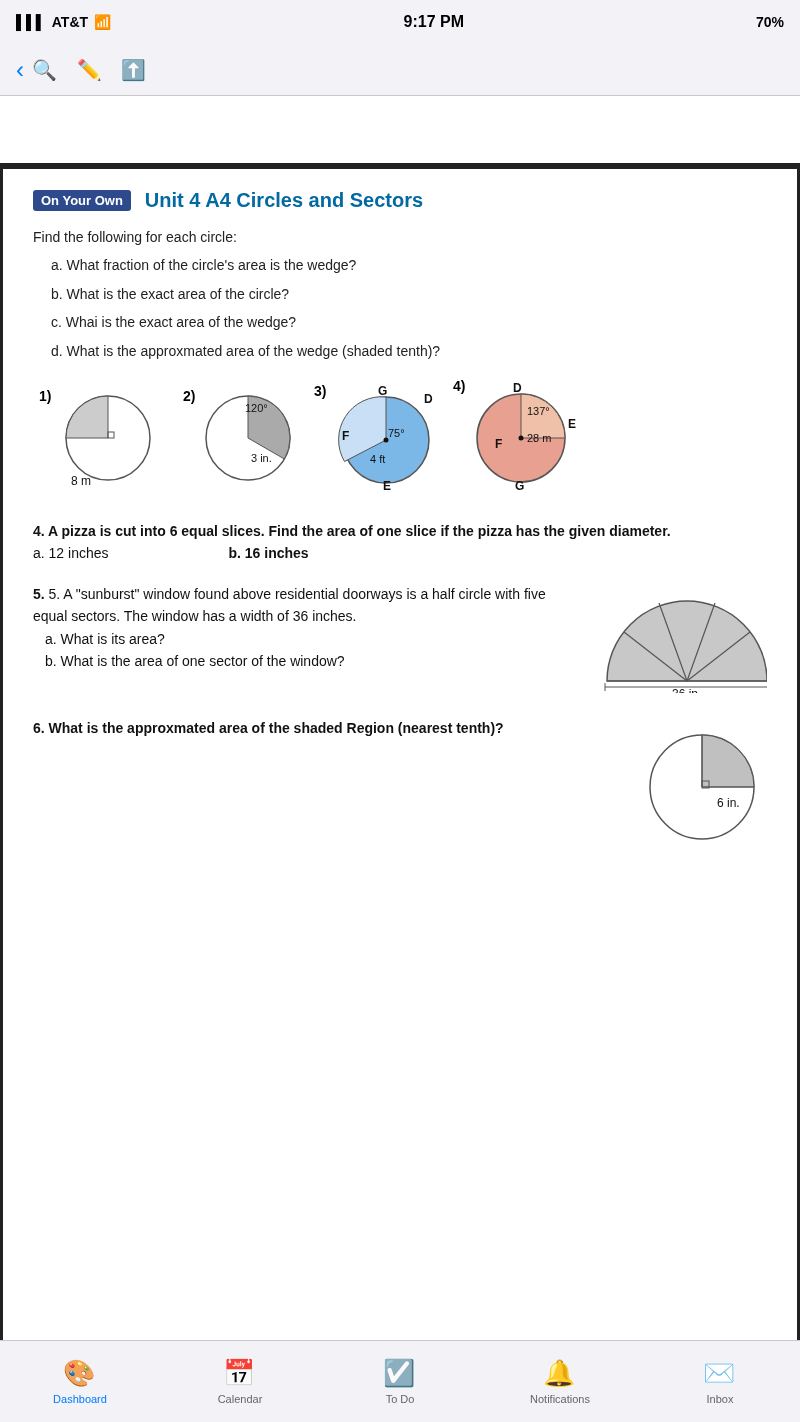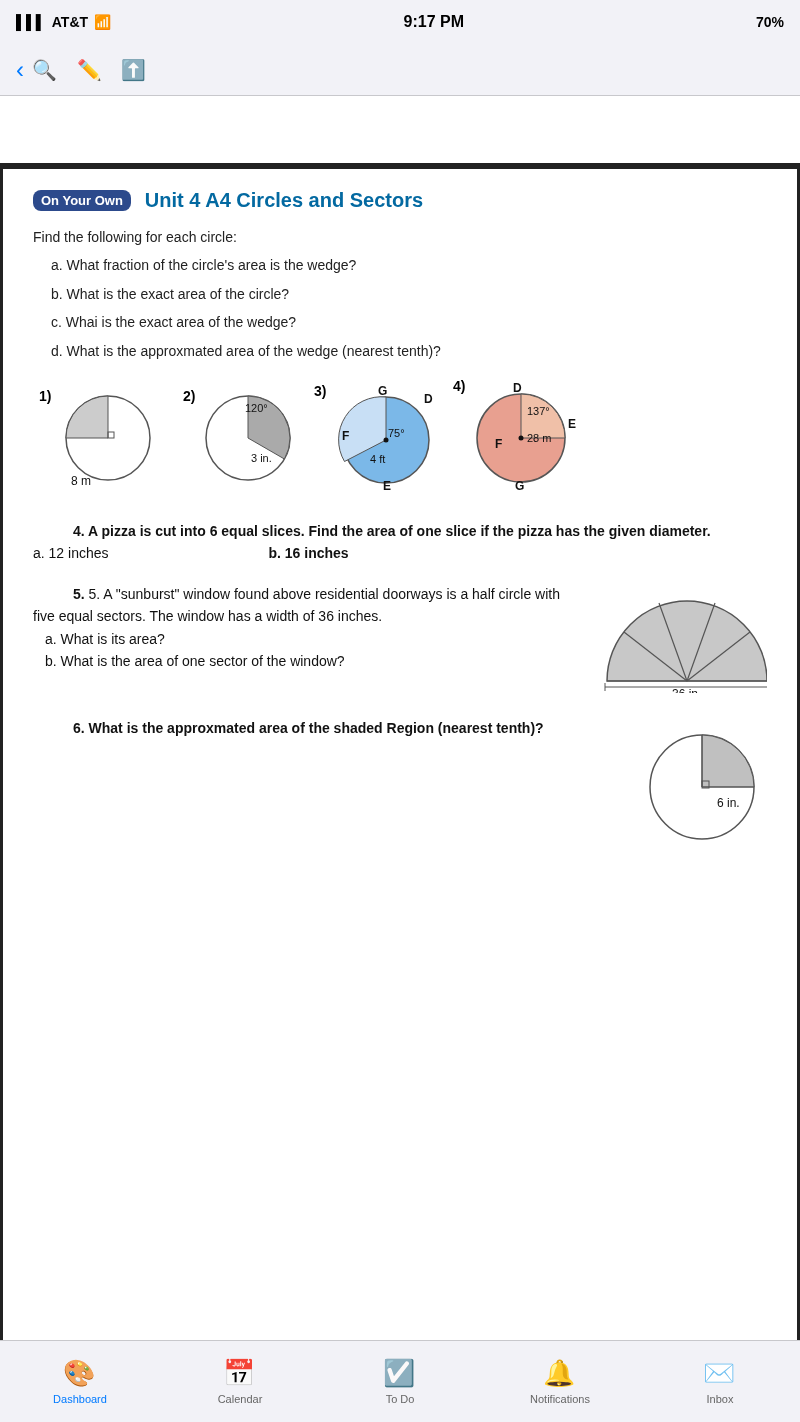--- a/index.html
+++ b/index.html
@@ -56,21 +56,21 @@
       align-items: center;
       gap: 14px;
       margin-bottom: 14px;
     }
     .on-your-own-badge {
       background: #2c4a8c;
       color: #fff;
       font-size: 13px;
       font-weight: 700;
       padding: 3px 8px;
-      border-radius: 8px;
+      border-radius: 3px;
     }
     .section-title {
       font-size: 20px;
       font-weight: 700;
       color: #0369a1;
     }
 
     .instructions {
       font-size: 14px;
       color: #222;
@@ -103,21 +103,21 @@
     }
     svg text { font-family: -apple-system, Arial, sans-serif; }
 
     
     .problem {
       margin-bottom: 18px;
       font-size: 14px;
       line-height: 1.6;
       color: #111;
     }
-    .problem strong { font-weight: 700; margin-left: 40px; }
+    .problem strong { font-weight: 700; }
     .problem .sub { margin-left: 12px; display: block; }
     .problem .inline-pair { display: flex; gap: 120px; }
 
     
     .problem-with-image {
       display: flex;
       gap: 14px;
       align-items: flex-start;
     }
     .problem-text { flex: 1; }
@@ -180,21 +180,21 @@
   <div class="section-header">
     <span class="on-your-own-badge">On Your Own</span>
     <span class="section-title">Unit 4 A4 Circles and Sectors</span>
   </div>
 
   <div class="instructions">
     <p>Find the following for each circle:</p>
     <p class="sub">a. What fraction of the circle's area is the wedge?</p>
     <p class="sub">b. What is the exact area of the circle?</p>
     <p class="sub">c. Whai is the exact area of the wedge?</p>
-    <p class="sub">d. What is the approxmated area of the wedge (nearest tenth)?</p>
+    <p class="sub">d. What is the approxmated area of the wedge (shaded tenth)?</p>
   </div>
 
   <div class="diagrams-row">
 
     <div class="diagram-item" style="position:relative; margin-left:20px;">
       <span class="diagram-num">1)</span>
       <svg width="110" height="100">
         <circle cx="55" cy="48" r="42" fill="none" stroke="#555" stroke-width="1.5"></circle>
 
         <path d="M55,48 L13,48 A42,42 0 0,1 55,6 Z" fill="#ccc" stroke="#555" stroke-width="1"></path>

